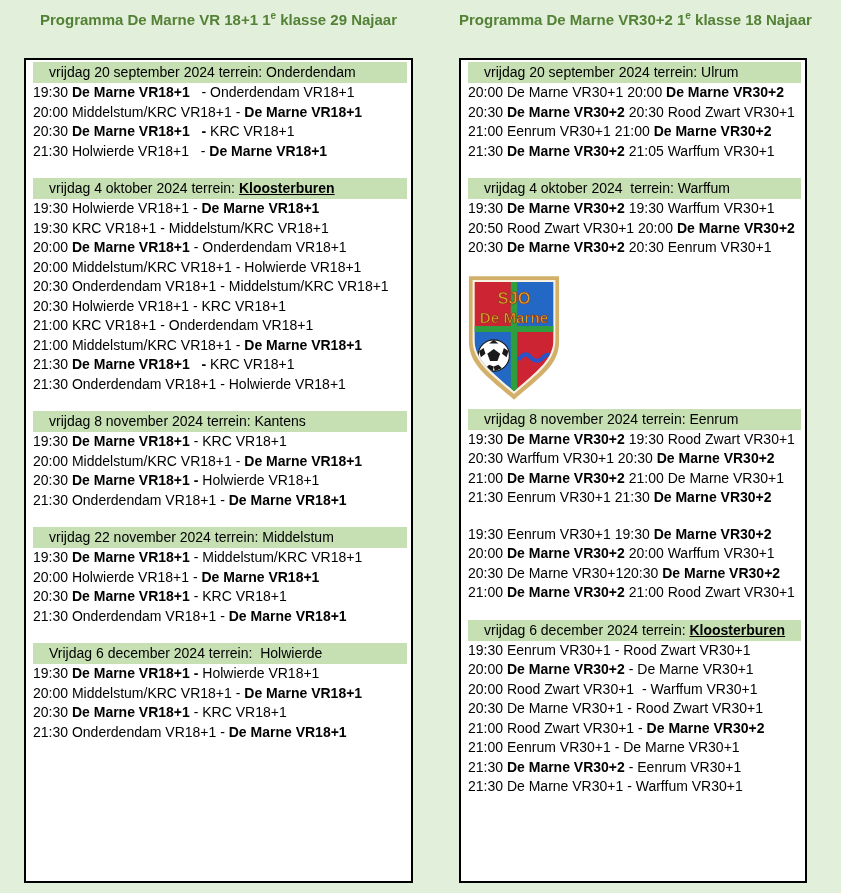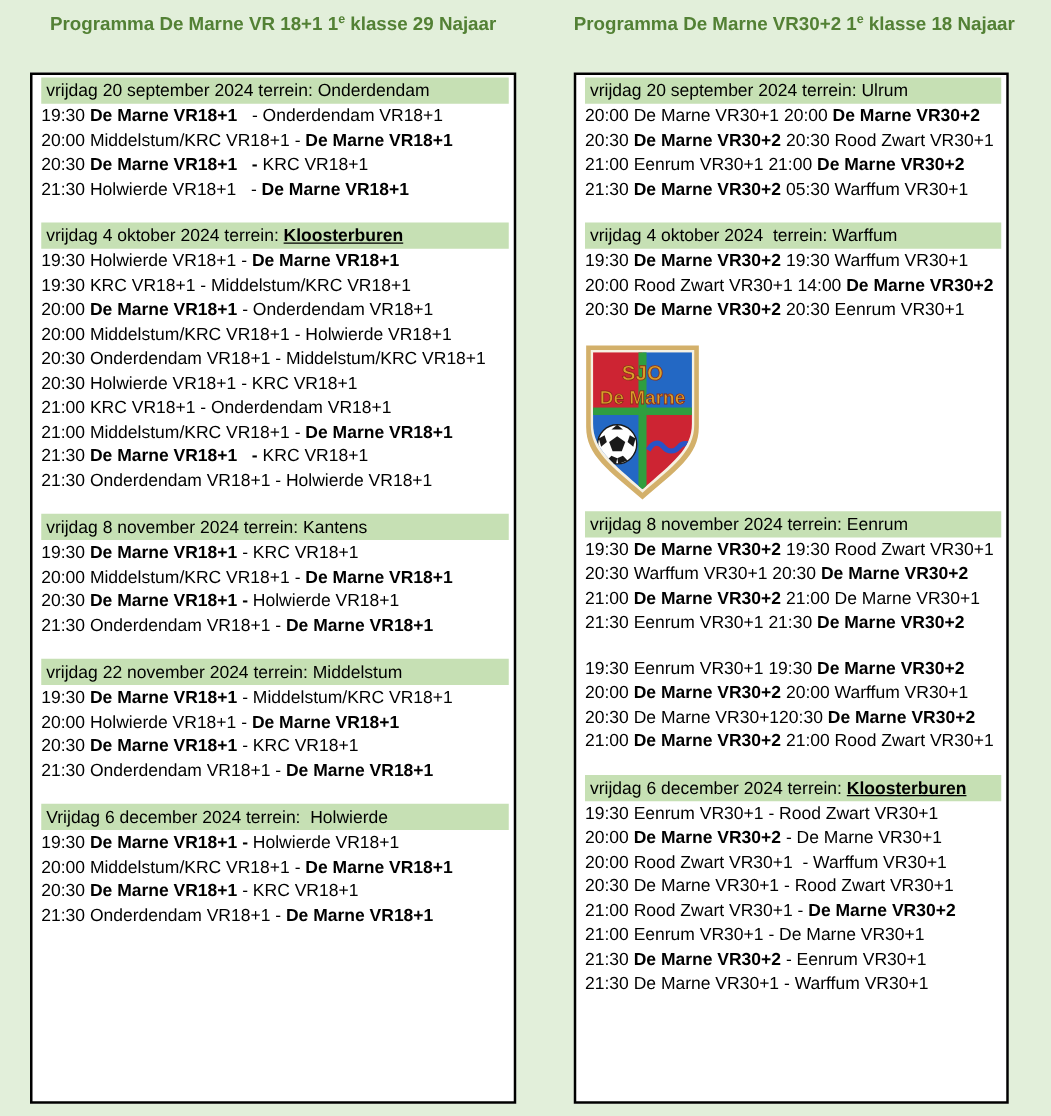--- a/index.html
+++ b/index.html
@@ -31,21 +31,21 @@
     box-sizing:border-box;
     padding:2px 4px 0 7px;
     overflow:hidden;
   }
   .block{margin-bottom:17px;}
   .date-header{
     background:#c6e0b4;
     height:21px;
     line-height:21px;
     font-size:14px;
-    padding-left:4px;
+    padding-left:16px;
     white-space:pre;
   }
   .match-row{
     line-height:19.5px;
     font-size:14px;
     white-space:pre;
   }
   .b{font-weight:bold;}
   .u{text-decoration:underline;}
   .logo-wrap{
@@ -106,26 +106,26 @@
 </div>
 
 <div class="column right">
   <div class="program-title"><span>Programma De Marne VR30+2 1</span><sup>e</sup><span> klasse 18 Najaar</span></div>
   <div class="schedule-box">
       <div class="block">
         <div class="date-header"><span>vrijdag 20 september 2024 terrein: Ulrum</span></div>
         <div class="match-row"><span>20:00 De Marne VR30+1 20:00 </span><span class="b">De Marne VR30+2</span></div>
         <div class="match-row"><span>20:30 </span><span class="b">De Marne VR30+2</span><span> 20:30 Rood Zwart VR30+1</span></div>
         <div class="match-row"><span>21:00 Eenrum VR30+1 21:00 </span><span class="b">De Marne VR30+2</span></div>
-        <div class="match-row"><span>21:30 </span><span class="b">De Marne VR30+2</span><span> 05:30 Warffum VR30+1</span></div>
+        <div class="match-row"><span>21:30 </span><span class="b">De Marne VR30+2</span><span> 21:05 Warffum VR30+1</span></div>
       </div>
       <div class="block">
         <div class="date-header"><span>vrijdag 4 oktober 2024  terrein: Warffum</span></div>
         <div class="match-row"><span>19:30 </span><span class="b">De Marne VR30+2</span><span> 19:30 Warffum VR30+1</span></div>
-        <div class="match-row"><span>20:00 Rood Zwart VR30+1 14:00 </span><span class="b">De Marne VR30+2</span></div>
+        <div class="match-row"><span>20:50 Rood Zwart VR30+1 20:00 </span><span class="b">De Marne VR30+2</span></div>
         <div class="match-row"><span>20:30 </span><span class="b">De Marne VR30+2</span><span> 20:30 Eenrum VR30+1</span></div>
       </div>
   <div class="logo-wrap">
     <svg width="92" height="126" viewBox="0 0 100 136">
       <defs>
         <clipPath id="shieldClip">
           <path d="M7,7 L93,7 L93,69 C93,91 76,103 50,126 C24,103 7,91 7,69 Z"></path>
         </clipPath>
       </defs>
 

